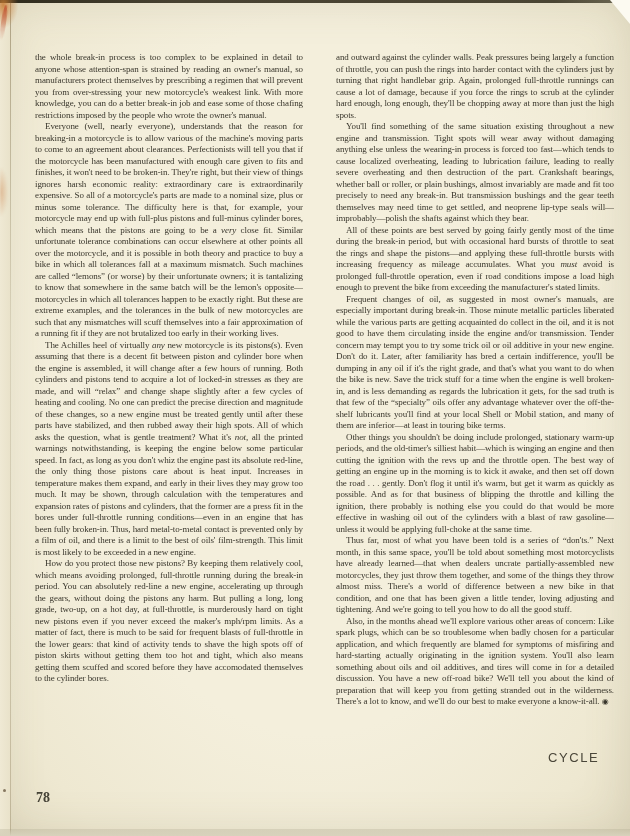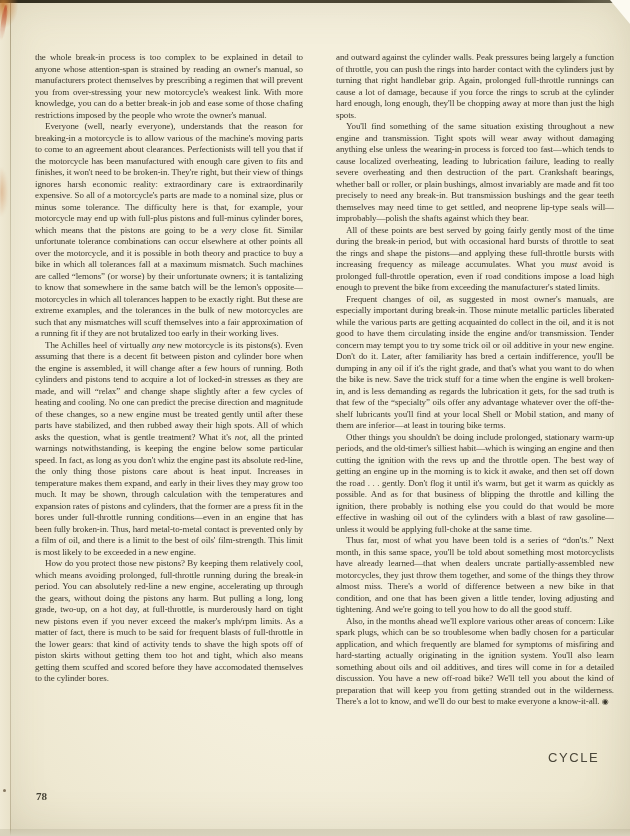--- a/index.html
+++ b/index.html
@@ -73,21 +73,21 @@
   }
   .col-left  { width: 268px; flex: 0 0 268px; }
   .col-right { width: 278px; flex: 0 0 278px; }
   .para { margin: 0; text-indent: 10px; }
   .para.cont { text-indent: 0; }
   .para em { font-style: italic; }
   .endmark { font-size: 8px; letter-spacing: 0; }
   
   .pagenum {
     position: absolute; left: 36px; top: 790px;
-    font-size: 11px; color: #454236;
+    font-size: 14px; color: #454236;
     font-family: "Liberation Serif", "DejaVu Serif", serif;
     font-weight: bold;
   }
   .brand {
     position: absolute; left: 548px; top: 750px;
     font-size: 13px; letter-spacing: 1.6px; color: #4a4639;
     font-family: "Liberation Sans", "DejaVu Sans", sans-serif;
   }
 </style>
 </head>

